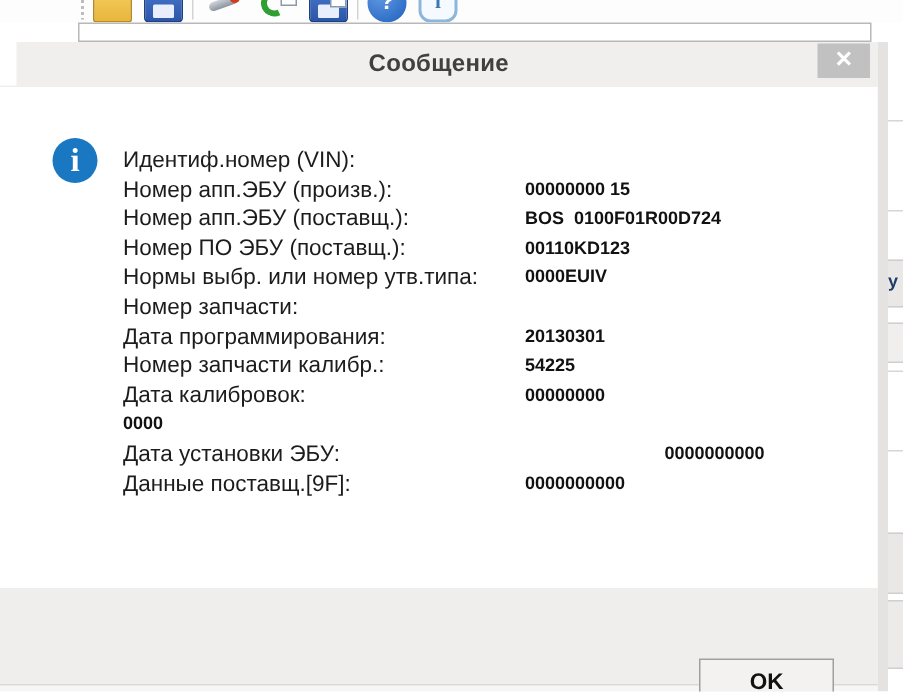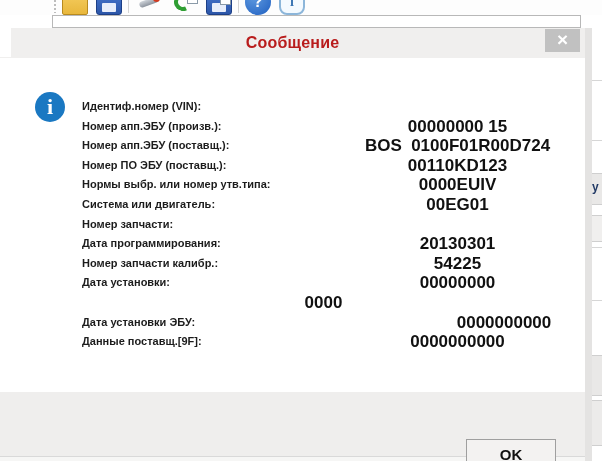--- a/index.html
+++ b/index.html
@@ -23,34 +23,34 @@
   .bg-line { position:absolute; left:0; width:10px; height:1px; background:#d6d6d6; }
   .bg-block { position:absolute; left:0; width:10px; background:#e9e8e7; border-top:1px solid #cfcfcf; border-bottom:1px solid #cfcfcf; }
   .bg-glyph { position:absolute; left:0; top:152px; font-weight:bold; font-size:12px; color:#223a66; }
 
   
   .dialog { position:absolute; left:0; top:28px; width:592px; height:433px;
             background:#ffffff; border-right:7px solid #e4e3e2; }
   .titlebar { position:relative; height:30px; background:#f0efee; }
   .titlebar::before { content:""; position:absolute; left:0; top:0; width:11px; height:29px; background:#ffffff; }
   .title { width:100%; text-align:center; line-height:30px; font-size:16px;
-           font-weight:bold; color:#b91c1c; letter-spacing:0.2px; }
+           font-weight:bold; color:#404040; letter-spacing:0.2px; }
   .close-btn { position:absolute; right:5px; top:1px; width:35px; height:23px;
                background:#c1c1c1; color:#ffffff; font-weight:bold; font-size:19px;
                line-height:22px; text-align:center; cursor:default; }
 
   .dlg-body { position:relative; height:334px; background:#ffffff; }
   .info-icon { position:absolute; left:35px; top:34px; width:30px; height:30px;
                border-radius:50%; background:#1a78c2; color:#ffffff; text-align:center;
                font-weight:bold; font-size:22px; line-height:29px;
                font-family:"Liberation Serif", serif; }
   .rows { position:absolute; left:82px; top:39px; right:20px; }
   .row { display:flex; height:19.6px; line-height:19.6px; }
-  .lbl { flex:0 0 268px; font-weight:bold; font-size:11px; color:#1c1c1c; white-space:pre; }
-  .val { flex:1; font-weight:bold; font-size:17px; color:#111111; white-space:pre;text-align:center; }
+  .lbl { flex:0 0 268px; font-weight:normal; font-size:15px; color:#1c1c1c; white-space:pre; }
+  .val { flex:1; font-weight:bold; font-size:12px; color:#111111; white-space:pre; }
   .row.indent .val { padding-left:93px; }
 
   .footer { position:relative; height:64px; background:#efeeed; }
   .ok-btn { position:absolute; right:29px; top:15px; width:90px; height:30px;
             background:#f3f2f1; border:1px solid #9f9f9f; font-family:"Liberation Sans", sans-serif;
             font-weight:bold; font-size:15px; color:#111111;margin-top:32px; }
   .bottom-strip { height:5px; background:#f6f6f5; border-top:1px solid #d9d9d9; }
 
   
   .i-folder { background:linear-gradient(#f7d064,#e8b73c); border:1px solid #b88a1e; border-radius:2px 6px 2px 2px; }
@@ -141,42 +141,38 @@
   <div class="row">
     <span class="lbl">Номер ПО ЭБУ (поставщ.):</span>
     <span class="val">00110KD123</span>
   </div>
 
   <div class="row">
     <span class="lbl">Нормы выбр. или номер утв.типа:</span>
     <span class="val">0000EUIV</span>
   </div>
 
-  <div class="row">
-    <span class="lbl">Система или двигатель:</span>
-    <span class="val">00EG01</span>
-  </div>
 
   <div class="row">
     <span class="lbl">Номер запчасти:</span>
     <span class="val"></span>
   </div>
 
   <div class="row">
     <span class="lbl">Дата программирования:</span>
     <span class="val">20130301</span>
   </div>
 
   <div class="row">
     <span class="lbl">Номер запчасти калибр.:</span>
     <span class="val">54225</span>
   </div>
 
   <div class="row">
-    <span class="lbl">Дата установки:</span>
+    <span class="lbl">Дата калибровок:</span>
     <span class="val">00000000</span>
   </div>
 
   <div class="row">
     <span class="val">0000</span>
   </div>
 
   <div class="row indent">
     <span class="lbl">Дата установки ЭБУ:</span>
     <span class="val">0000000000</span>

